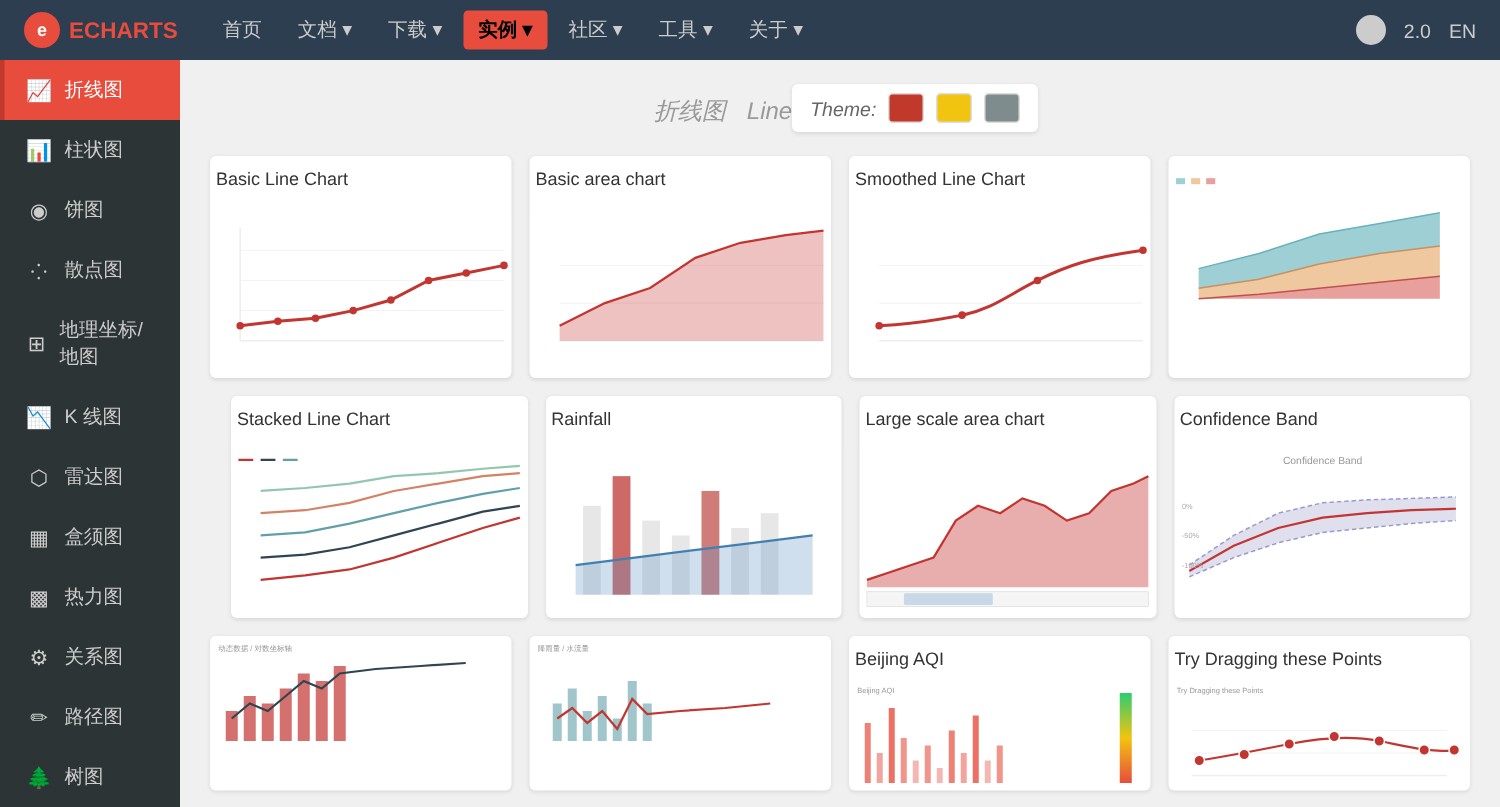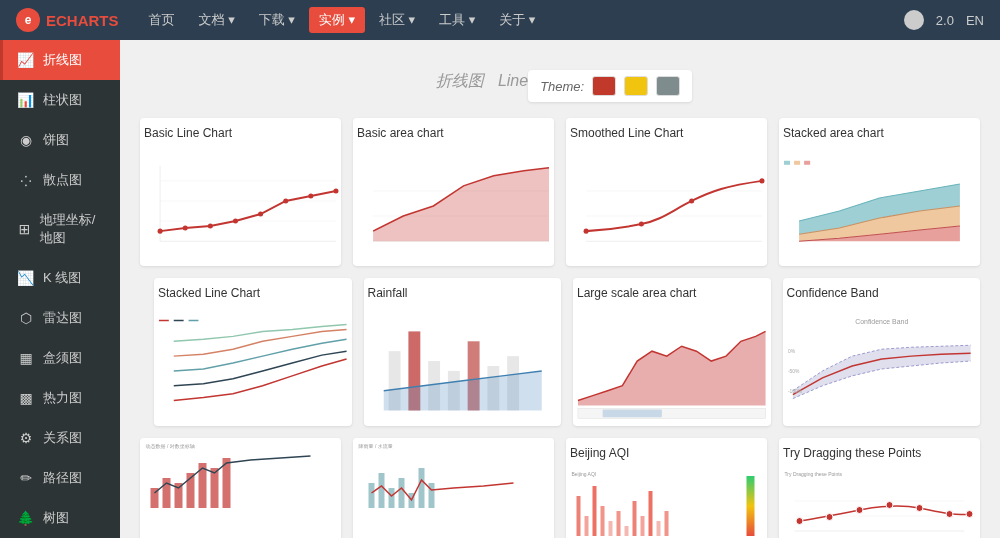--- a/index.html
+++ b/index.html
@@ -37,21 +37,22 @@
     }
     .topnav-link {
       color: #ccc;
       font-size: 13px;
       padding: 4px 10px;
       cursor: pointer;
       border-radius: 3px;
     }
     .topnav-link.active {
       background: #e74c3c;
-      color: #ffffff;
+      color: #000000;
+      font-weight: bold;
     }
     .topnav-right {
       display: flex;
       align-items: center;
       gap: 12px;
       color: #ccc;
       font-size: 13px;
     }
     .github-icon {
       width: 20px; height: 20px;
@@ -123,21 +124,20 @@
       margin-left: 8px;
     }
     .theme-selector {
       display: flex;
       align-items: center;
       gap: 8px;
       background: white;
       padding: 6px 12px;
       border-radius: 4px;
       box-shadow: 0 1px 3px rgba(0,0,0,0.1);
-      margin-top: 14px;
     }
     .theme-label {
       font-size: 13px;
       color: #666;
     }
     .theme-swatch {
       width: 24px; height: 20px;
       border-radius: 3px;
       cursor: pointer;
       border: 1px solid #ddd;
@@ -325,21 +325,20 @@
             <path d="M20,75 C40,74 55,72 75,68 C95,64 105,55 125,45 C145,35 160,30 195,25" fill="none" stroke="#c23531" stroke-width="2"></path>
             <circle cx="20" cy="75" r="2.5" fill="#c23531"></circle>
             <circle cx="75" cy="68" r="2.5" fill="#c23531"></circle>
             <circle cx="125" cy="45" r="2.5" fill="#c23531"></circle>
             <circle cx="195" cy="25" r="2.5" fill="#c23531"></circle>
           </svg>
         </div>
       </div>
 
       <div class="chart-card">
-        <div class="chart-card-title">Stacked area chart</div>
         <div class="chart-card-preview">
           <svg class="chart-svg" viewBox="0 0 200 100" xmlns="http://www.w3.org/2000/svg">
             <rect width="200" height="100" fill="white"></rect>
 
             <rect x="5" y="5" width="6" height="4" fill="#9ecfd4"></rect>
             <rect x="15" y="5" width="6" height="4" fill="#f0c8a0"></rect>
             <rect x="25" y="5" width="6" height="4" fill="#e8a09c"></rect>
 
             <polygon points="20,85 60,82 100,78 140,74 180,70 180,85 20,85" fill="#e8a09c"></polygon>
             <polygon points="20,78 60,72 100,62 140,55 180,50 180,70 140,74 100,78 60,82 20,85" fill="#f0c8a0"></polygon>

